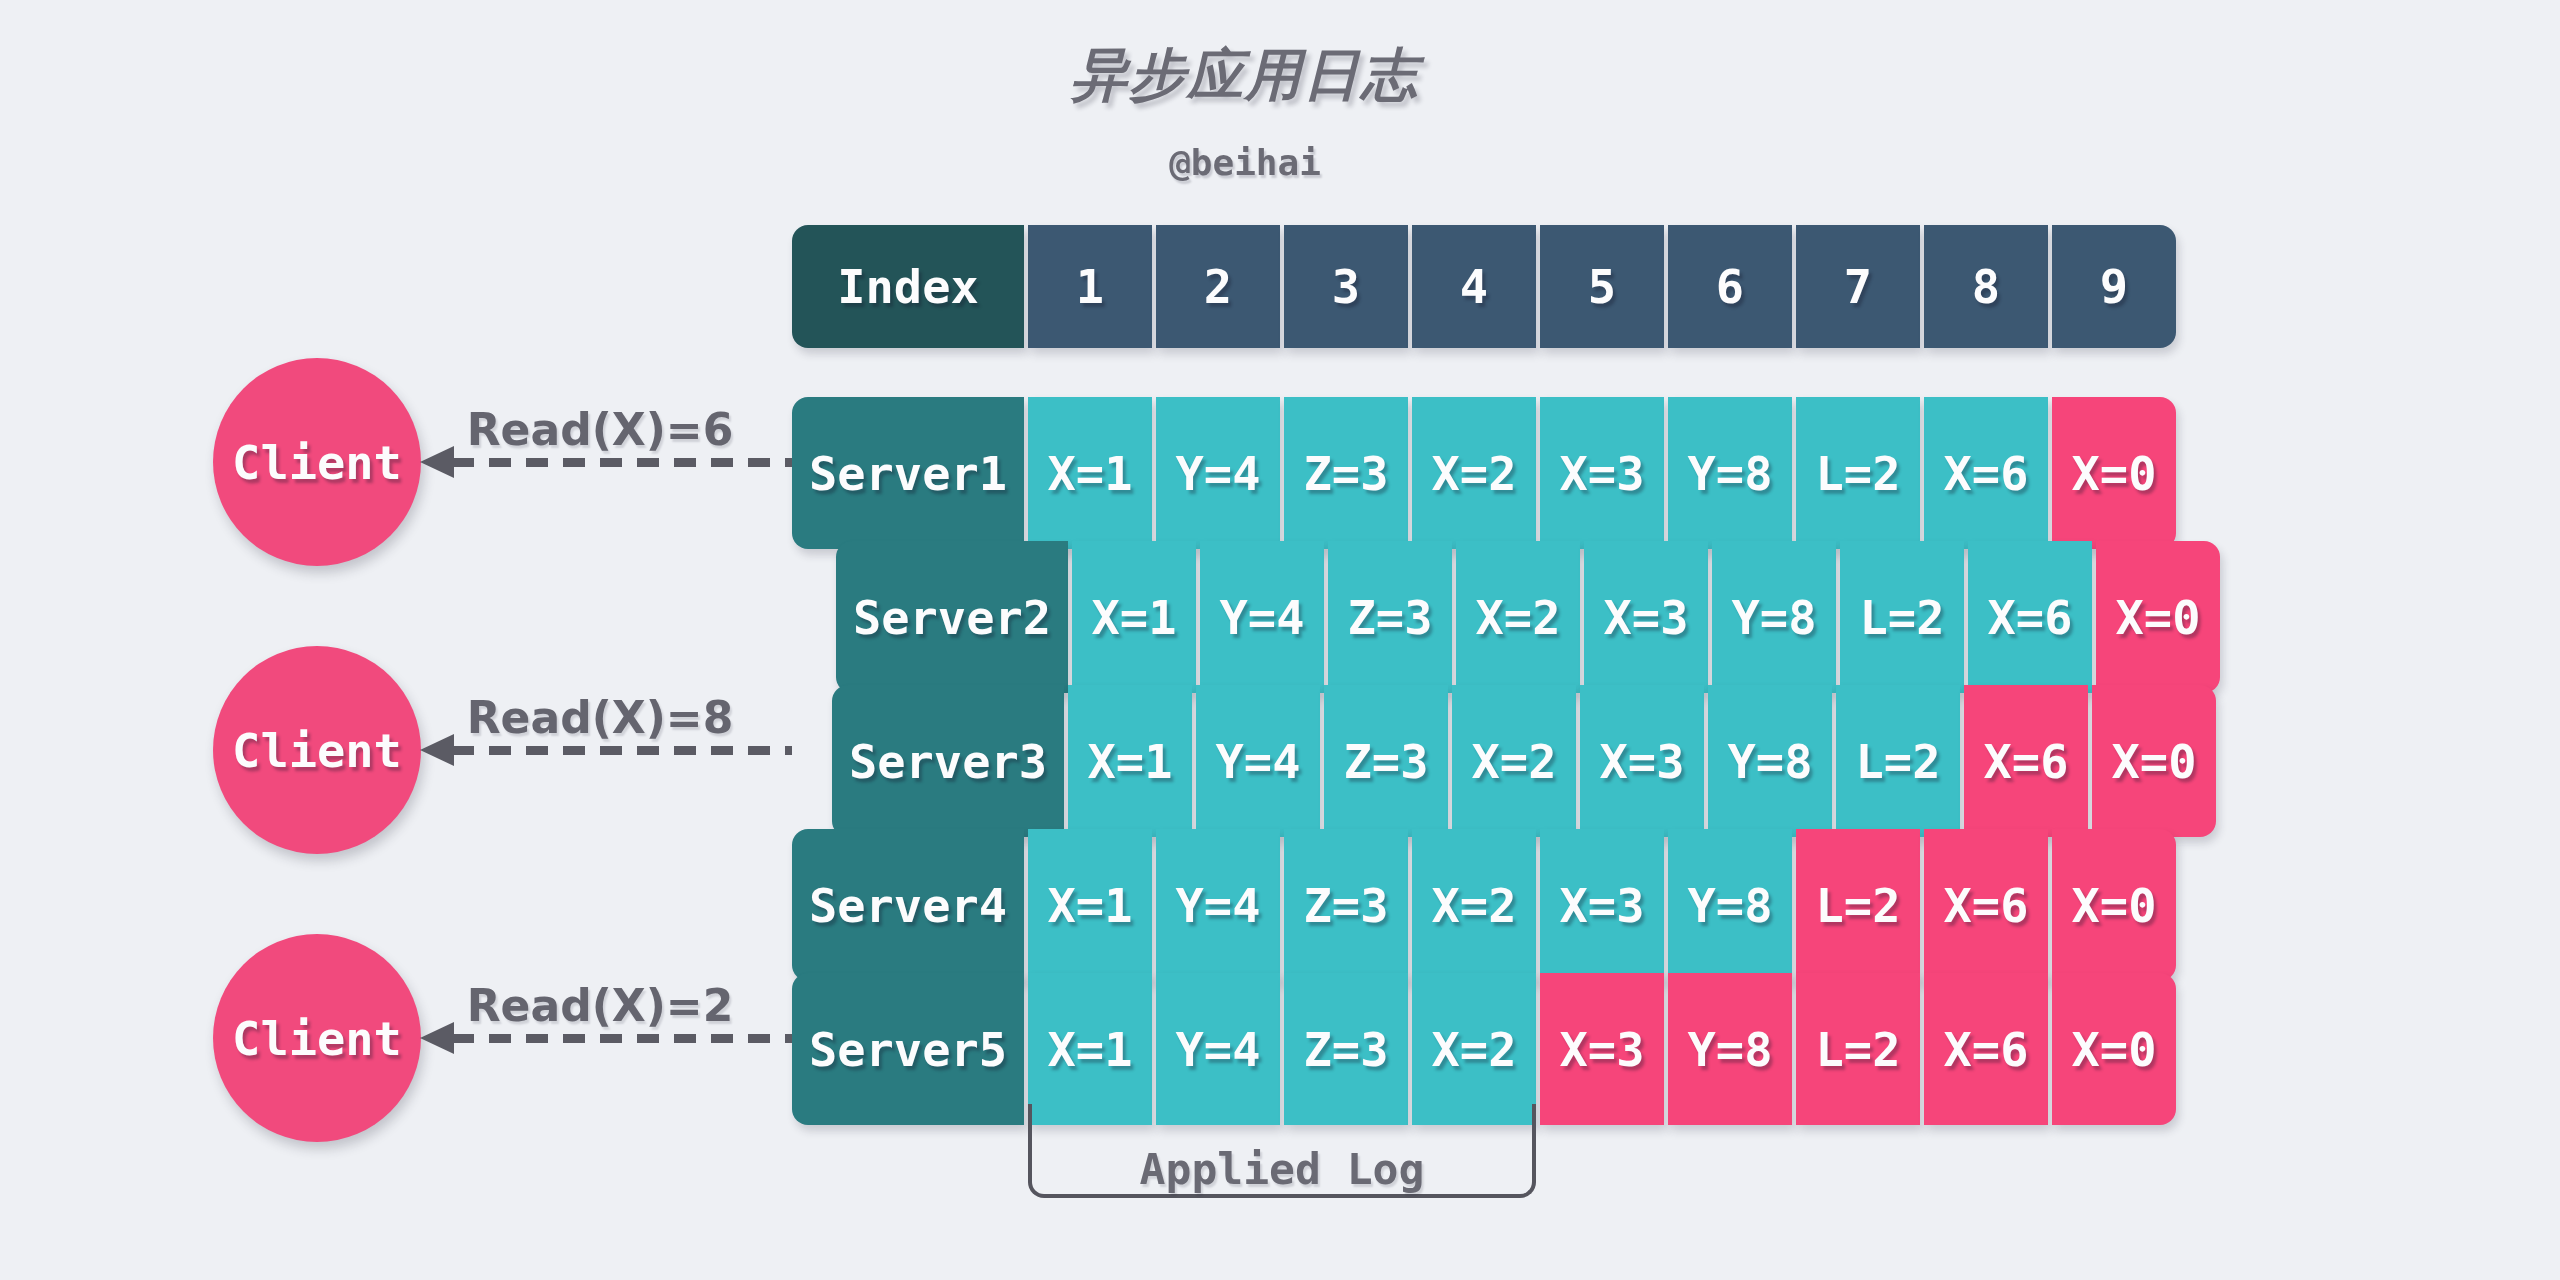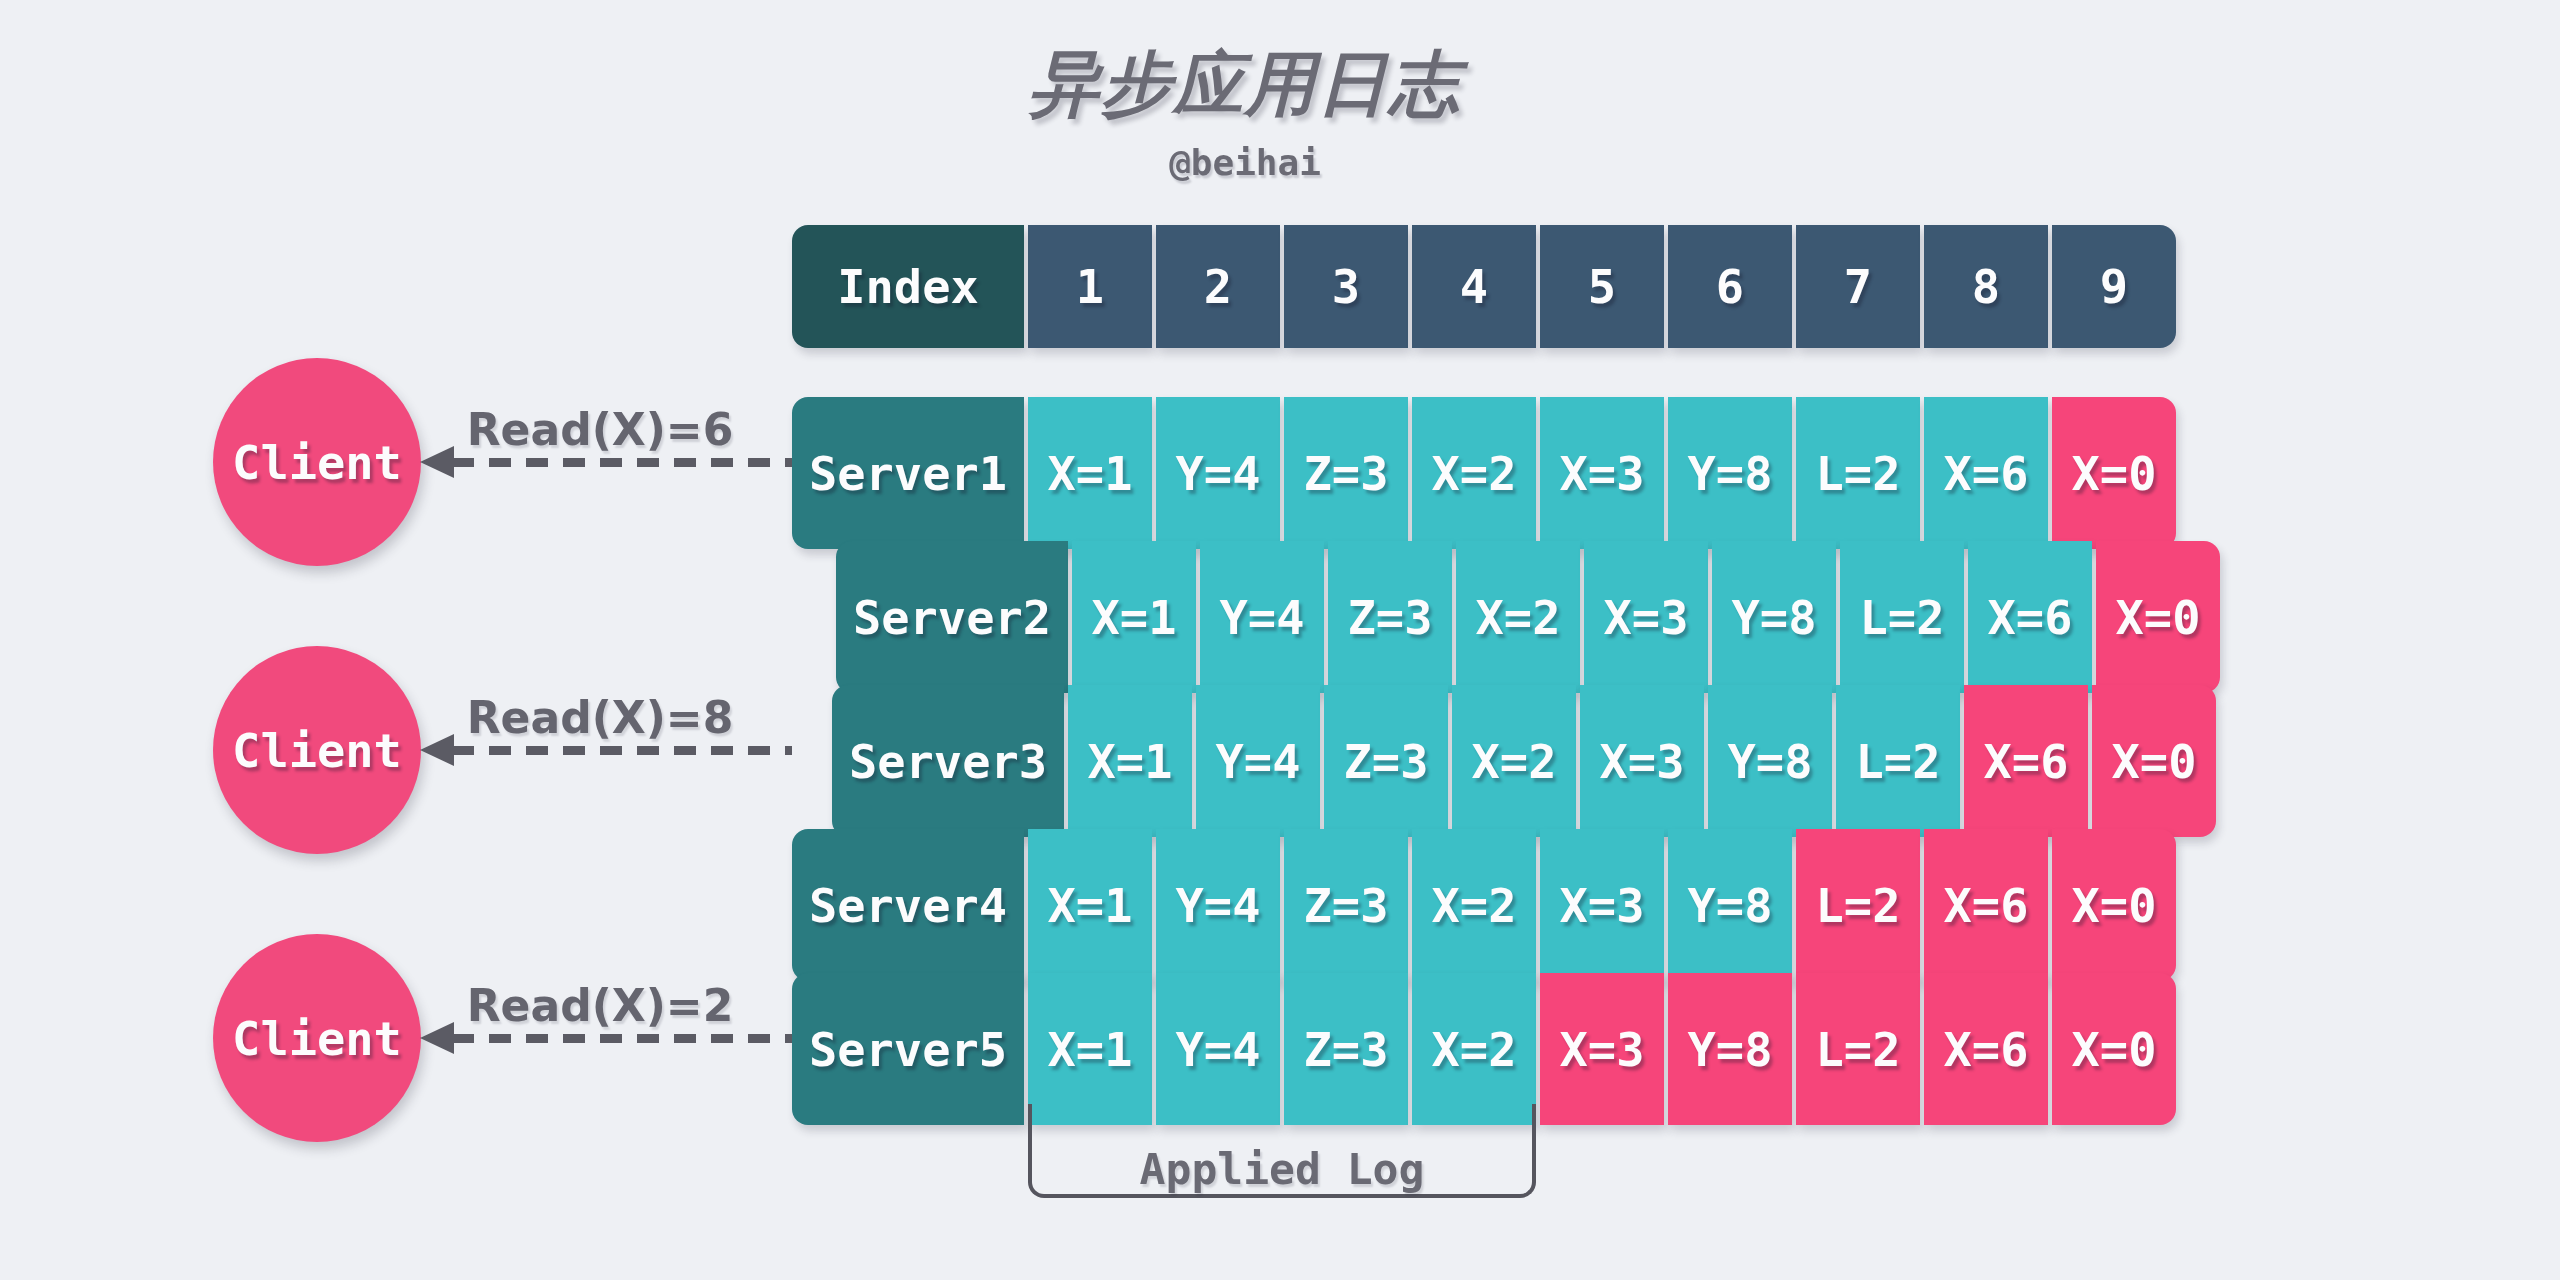--- a/index.html
+++ b/index.html
@@ -4,21 +4,21 @@
 <style>
   html,body { margin:0; padding:0; background:#eef0f4; }
   #canvas {
     position:relative; width:2560px; height:1280px; overflow:hidden;
     background:#eef0f4;
     font-family:"DejaVu Sans Mono", monospace;
   }
   .title {
     position:absolute; top:38px; left:0; width:2490px; text-align:center;
     font-family:"DejaVu Sans", sans-serif; font-style:italic; font-weight:bold;
-    font-size:70px; color:#6b6b75; letter-spacing:2px;
+    font-size:56px; color:#6b6b75; letter-spacing:2px;
     text-shadow:4px 5px 4px rgba(40,40,60,0.22);
   }
   .subtitle {
     position:absolute; top:142px; left:0; width:2490px; text-align:center;
     font-weight:bold; font-size:36px; color:#6b6b75;
     text-shadow:2px 3px 2px rgba(40,40,60,0.18);
   }
   .row { position:absolute; left:792px; display:flex; column-gap:4px; height:152px; }
   .header-row { height:123px; }
   .cell {

